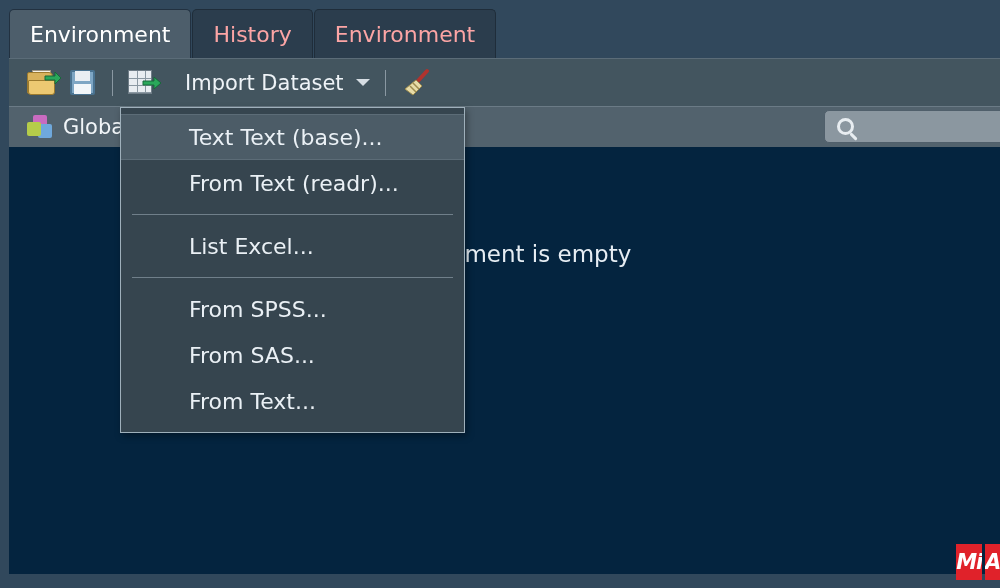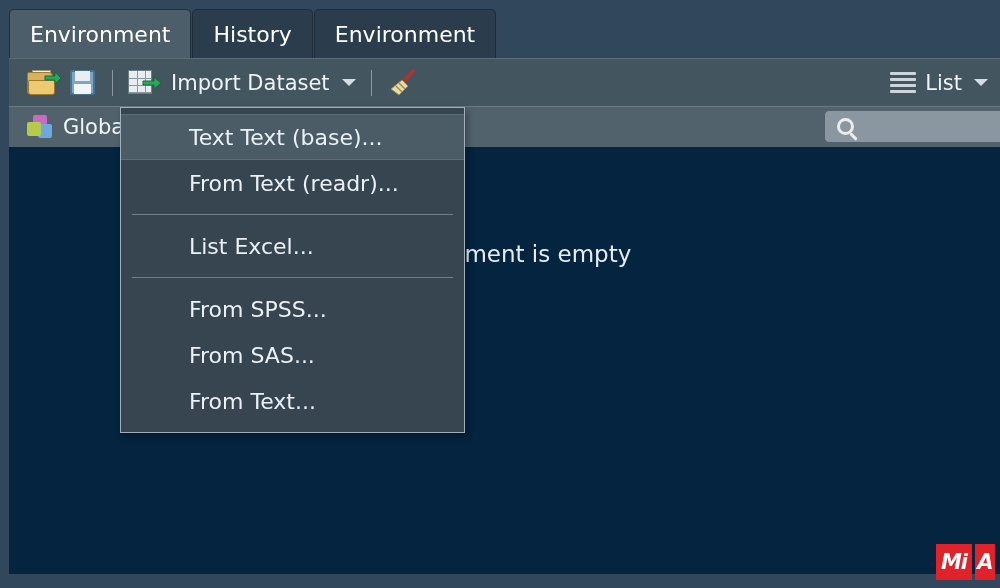--- a/index.html
+++ b/index.html
@@ -39,21 +39,21 @@
     font-size: 22px;
     border-radius: 5px 5px 0 0;
     border: 1px solid #1f2d3a;
     border-bottom: none;
     margin-right: 1px;
     cursor: default;
     white-space: nowrap;
   }
   .tab.inactive {
     background: #2b3d4d;
-    color: #ffffff;
+    color: #fca5a5;
   }
   .tab.active {
     background: #4d5e6b;
     color: #ffffff;
     border-color: #223140;
   }
 
   
   .toolbar {
     position: absolute;
@@ -73,21 +73,21 @@
     cursor: default;
   }
   .tb-sep {
     width: 1px; height: 26px;
     background: #8a98a2;
     margin: 0 11px;
   }
   .tb-label {
     color: #eef3f7;
     font-size: 21px;
-    margin-left: 9px;
+    margin-left: 23px;
     white-space: nowrap;
   }
   .caret-down {
     width: 0; height: 0;
     border-left: 7px solid transparent;
     border-right: 7px solid transparent;
     border-top: 7px solid #d6dde3;
     margin-left: 12px;
   }
   .tb-right {
@@ -282,21 +282,21 @@
   .menu-sep {
     height: 1px;
     background: #707f8a;
     margin: 8px 11px;
   }
 
   
   .watermark {
     position: absolute;
     right: 0; bottom: 8px;
-    width: 64px; height: 36px;
+    width: 44px; height: 36px;
     display: flex;
     z-index: 60;
   }
   .wm-tile {
     width: 36px; height: 36px;
     background: #e0222a;
     display: flex;
     align-items: center;
     justify-content: center;
     color: #ffffff;
@@ -365,32 +365,20 @@
       <span class="ico ico-broom">
         <svg width="34" height="30">
           <line x1="26" y1="3" x2="16" y2="14" stroke="#b0332e" stroke-width="4" stroke-linecap="round"></line>
           <path d="M15 12 L21 18 L12 27 L4 21 Z" fill="#e8dca8" stroke="#9d8c4e" stroke-width="1"></path>
           <path d="M12 15 L18 21" stroke="#9d8c4e" stroke-width="1.5"></path>
           <path d="M9 18 L15 24" stroke="#9d8c4e" stroke-width="1.5"></path>
         </svg>
       </span>
     </div>
 
-    <div class="tb-right">
-      <div class="tb-btn">
-        <span class="hamburger">
-          <i></i>
-            <i></i>
-            <i></i>
-            <i></i>
-        </span>
-        <span class="tb-label">List</span>
-        <span class="caret-down"></span>
-      </div>
-    </div>
   </div>
 
   <div class="envrow">
     <span class="ico ico-env">
       <span class="s-pink"></span>
       <span class="s-blue"></span>
       <span class="s-green"></span>
     </span>
     <span class="envrow-label">Global Environment</span>
   </div>

